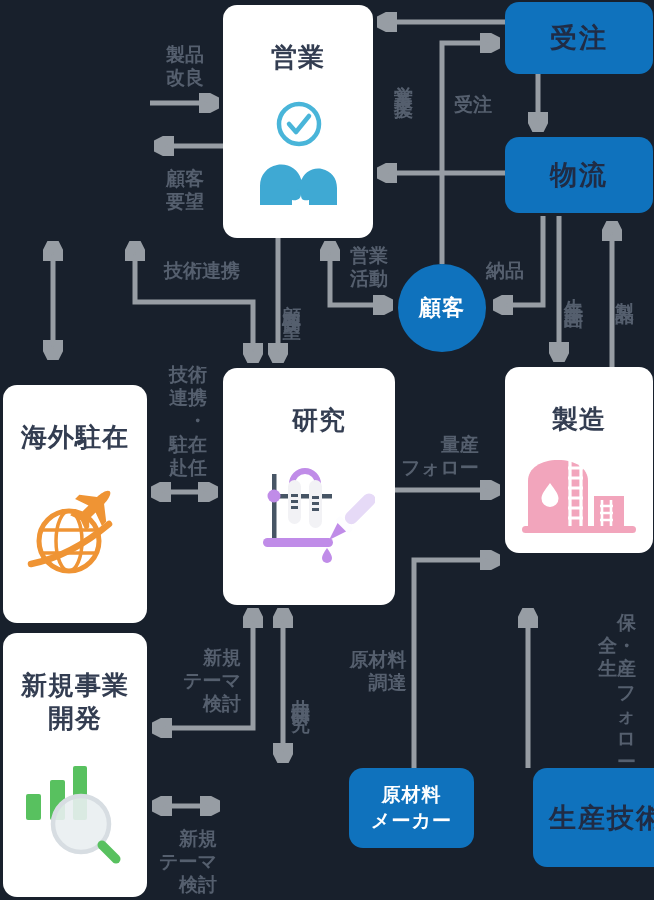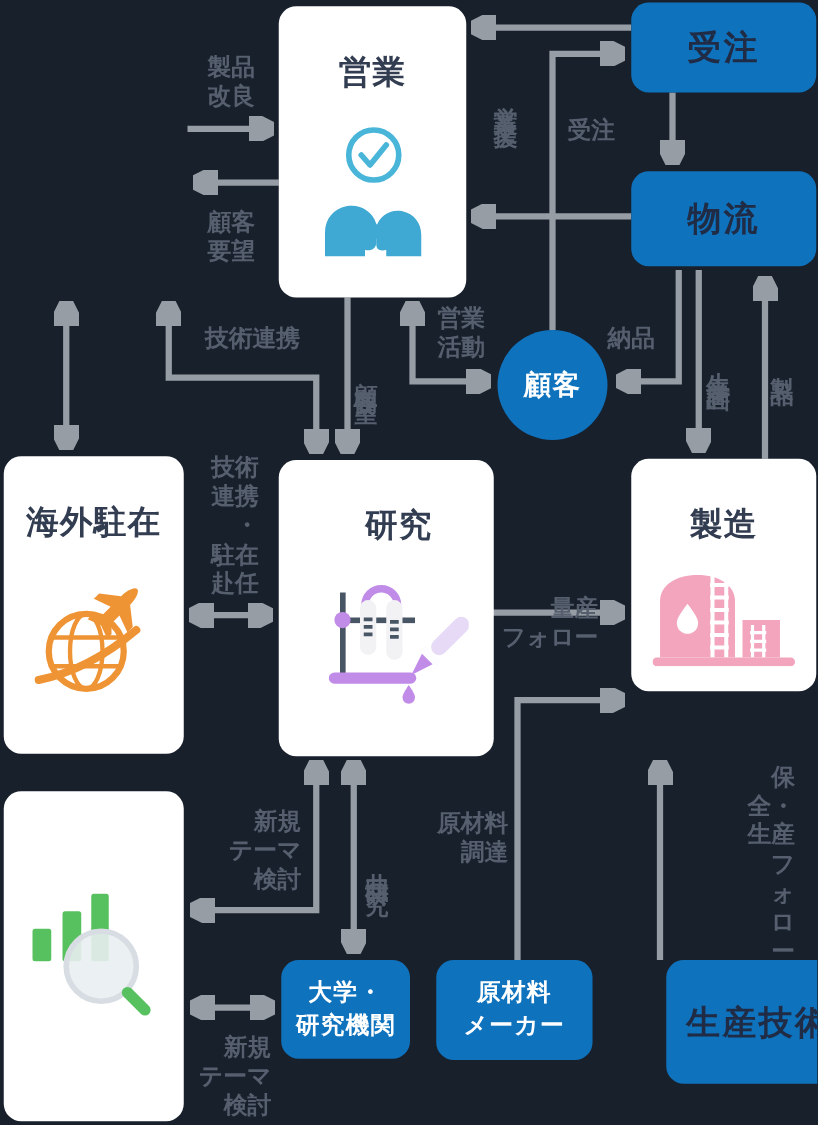--- a/index.html
+++ b/index.html
@@ -26,21 +26,21 @@
 
   .elabel{position:absolute;color:#555f6e;font-weight:bold;font-size:19px;line-height:1.22;
         text-align:right;white-space:pre-line;transform:translate(-50%,-50%);}
   .vlabel{writing-mode:vertical-rl;text-orientation:upright;letter-spacing:5px;line-height:1;}
 
   
   #applied{left:5px;top:5px;width:145px;height:233px;}
   #sales{left:223px;top:5px;width:150px;height:233px;}
   #orders{left:505px;top:2px;width:148px;height:72px;}
   #logistics{left:505px;top:137px;width:148px;height:76px;}
-  #overseas{left:3px;top:365px;width:144px;height:238px;}
+  #overseas{left:3px;top:385px;width:144px;height:238px;}
   #research{left:223px;top:368px;width:152px;height:237px;padding-left:20px;}
   #manufacturing{left:505px;top:367px;width:148px;height:186px;}
   #newbiz{left:3px;top:633px;width:144px;height:264px;}
   #university{left:225px;top:768px;width:103px;height:79px;}
   #rawmat{left:349px;top:768px;width:125px;height:80px;}
   #prodtech{left:533px;top:768px;width:148px;height:99px;}
   #customer{left:398px;top:264px;width:88px;height:88px;}
 
   
   #lab-product-improvement{left:185px;top:66px;}
@@ -49,21 +49,21 @@
   #lab-order{left:473px;top:105px;}
   #lab-shipping-request{left:591px;top:106px;}
   #lab-sales-activity{left:369px;top:267px;}
   #lab-delivery{left:505px;top:271px;}
   #lab-production-plan{left:574px;top:292px;}
   #lab-product{left:625px;top:291px;}
   #lab-customer-request-mid{left:292px;top:300px;}
   #lab-tech-left{left:73px;top:301px;}
   #lab-tech-partnership{left:202px;top:271px;}
   #lab-tech-mid{left:188px;top:421px;}
-  #lab-mass-follow{left:440px;top:456px;margin-top:43px;}
+  #lab-mass-follow{left:440px;top:456px;}
   #lab-new-theme-upper{left:212px;top:681px;}
   #lab-joint-research{left:301px;top:693px;}
   #lab-new-theme-lower{left:188px;top:862px;}
   #lab-raw-procurement{left:378px;top:671px;}
   #lab-maintenance-follow{left:617px;top:692px;}
 </style>
 </head>
 <body>
 
 <div class="stage">
@@ -167,42 +167,40 @@
         <g stroke="#fff" stroke-width="2.6">
           <path d="M80,53 V79 M89,53 V79"></path>
           <path d="M78,59 h13 M78,66 h13 M78,73 h13"></path>
         </g>
         <rect x="0" y="79" width="114" height="7" rx="3.5" fill="#f2a5bc"></rect>
       </svg>
     </div>
   </div>
 
   <div class="card" id="newbiz">
+    <div class="title">新規事業
+開発</div>
     <div class="icon">
       <svg width="106" height="108" viewBox="0 0 106 108">
         <g fill="#58c15f">
           <rect x="4" y="36" width="15" height="26" rx="2"></rect>
           <rect x="28" y="22" width="15" height="40" rx="2"></rect>
           <rect x="51" y="8" width="14" height="54" rx="2"></rect>
         </g>
         <circle cx="59" cy="66" r="28" fill="#e9eef1" fill-opacity="0.9" stroke="#d7dde2" stroke-width="4.5"></circle>
         <line x1="80" y1="87" x2="94" y2="101" stroke="#58c15f" stroke-width="9" stroke-linecap="round"></line>
       </svg>
     </div>
   </div>
 
   <div class="bluecard dark" id="orders">
     <span>受注</span>
   </div>
   <div class="bluecard dark" id="logistics">
     <span>物流</span>
-  </div>
-  <div class="bluecard light" id="university">
-    <span>大学・
-研究機関</span>
   </div>
   <div class="bluecard light" id="rawmat">
     <span>原材料
 メーカー</span>
   </div>
   <div class="bluecard dark" id="prodtech">
     <span>生産技術</span>
   </div>
   <div class="circlenode" id="customer">
     <span>顧客</span>

